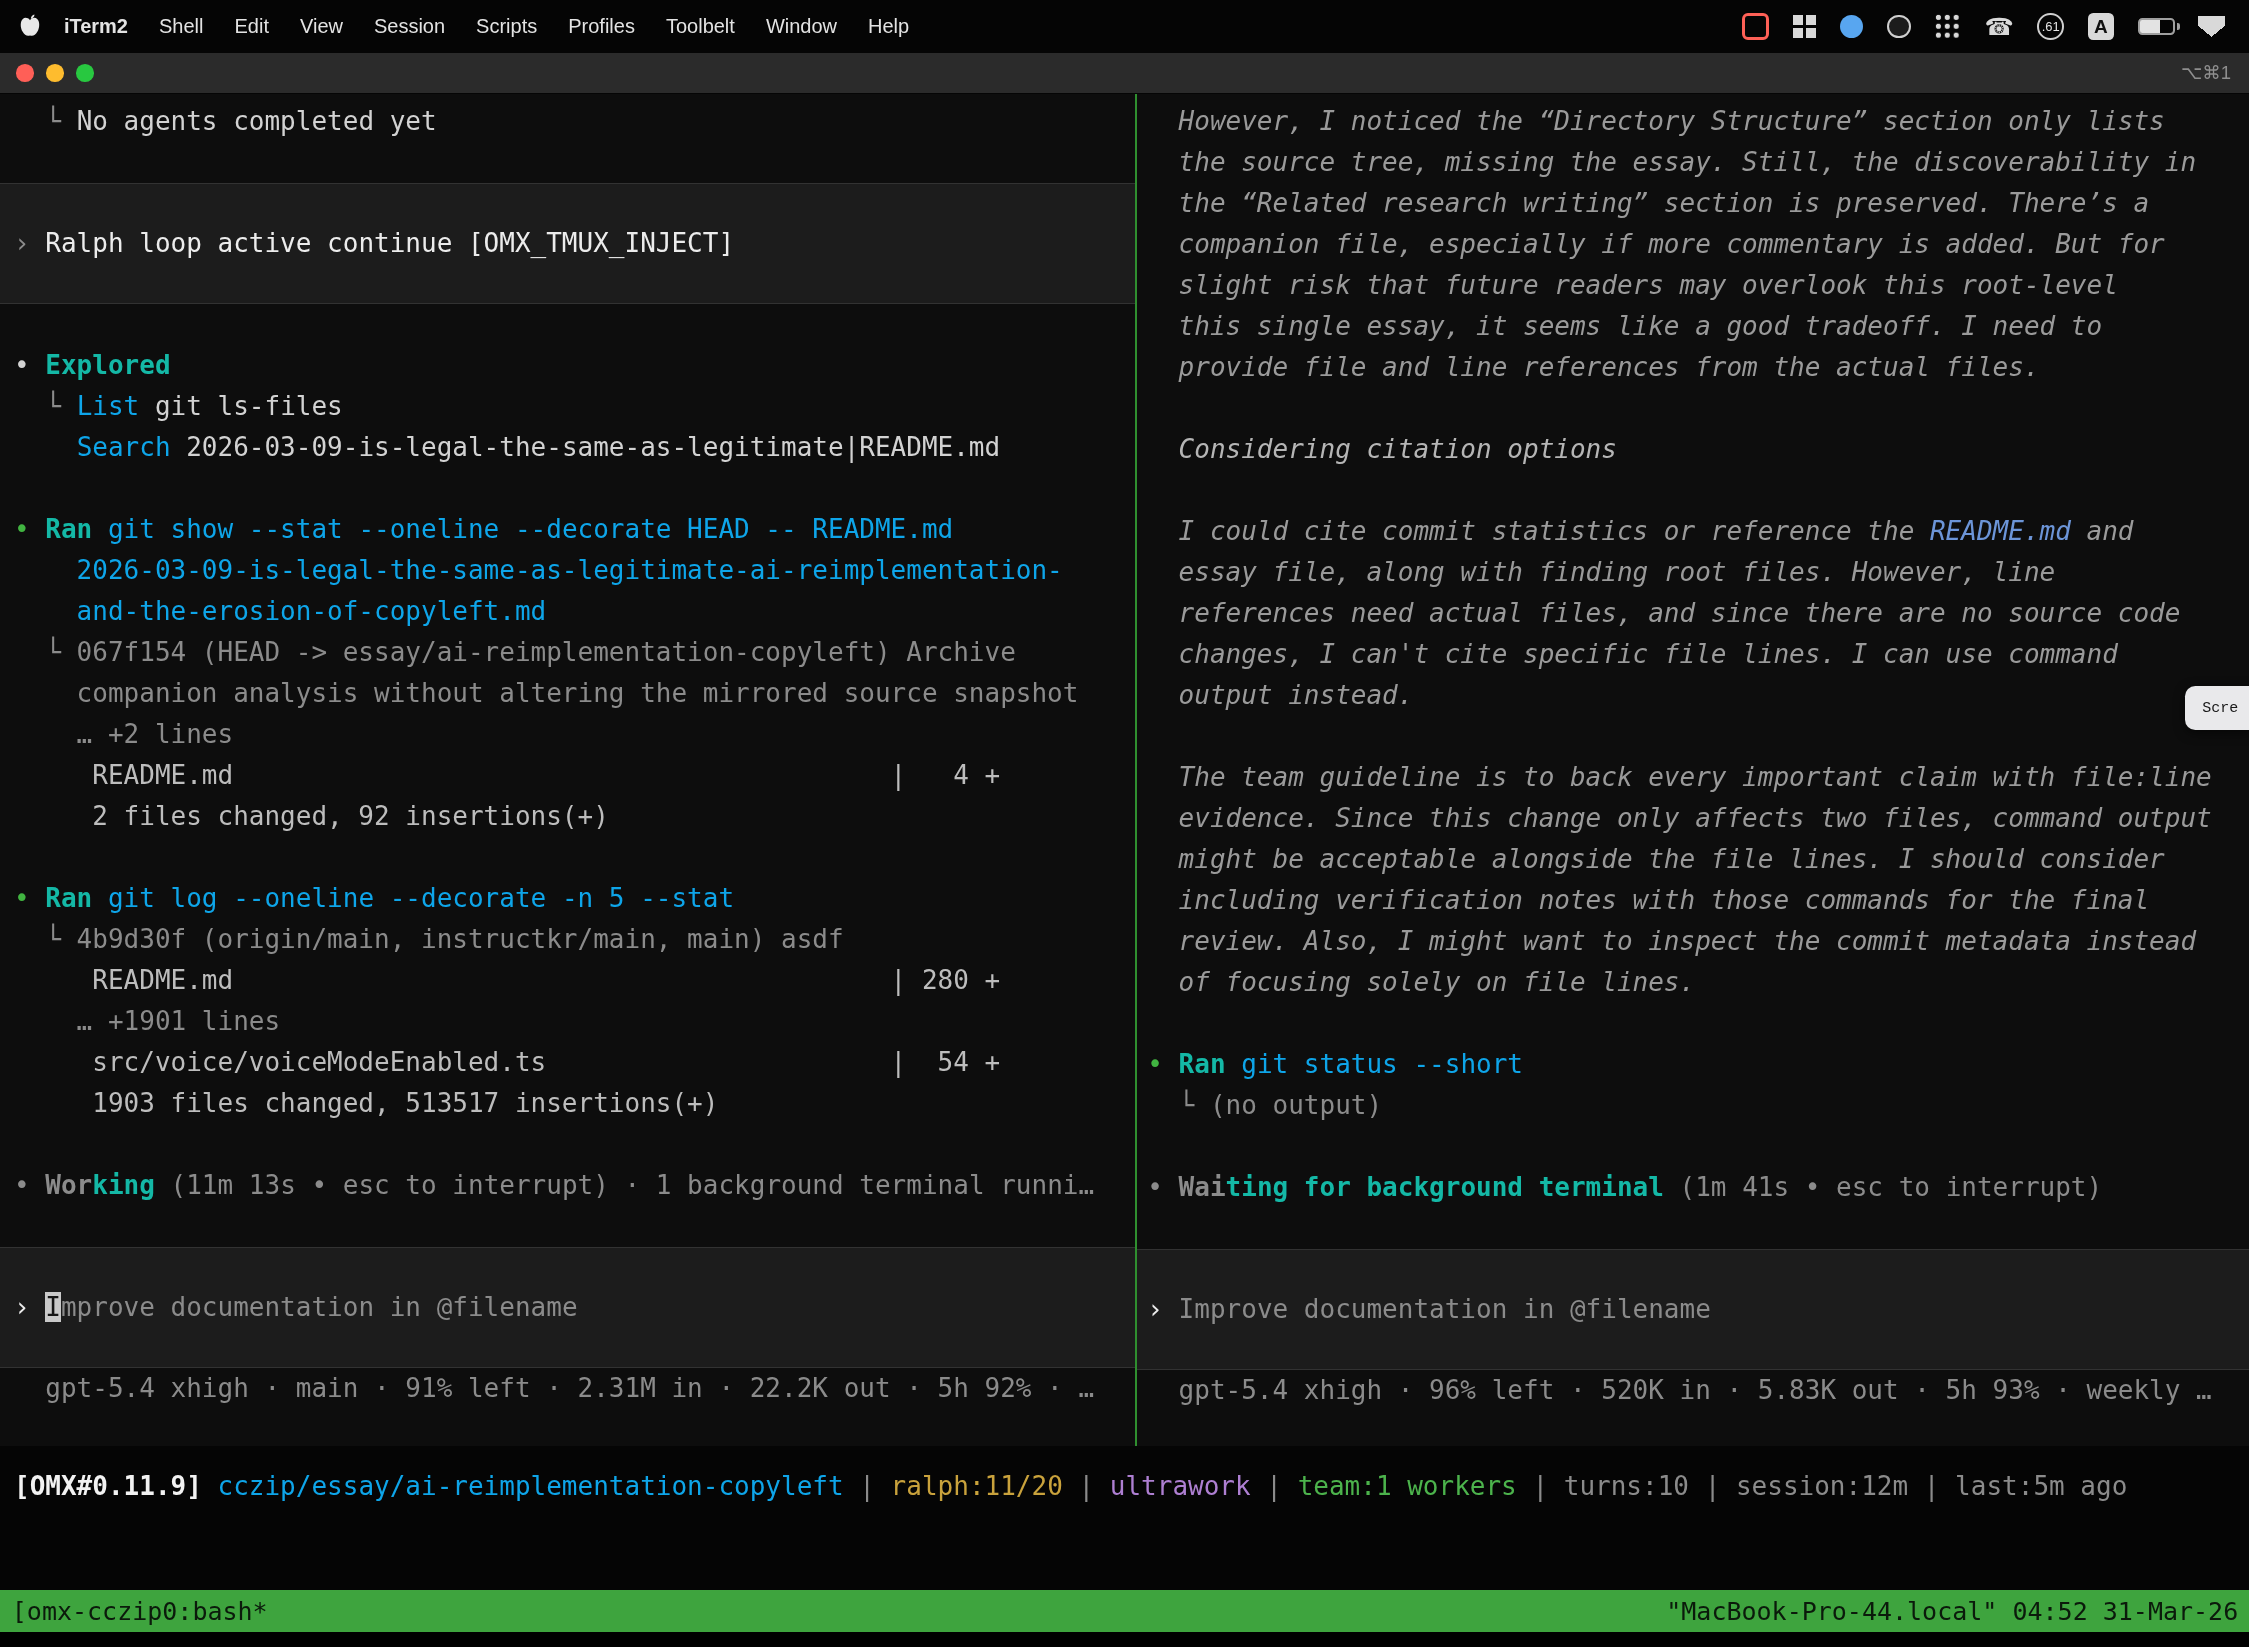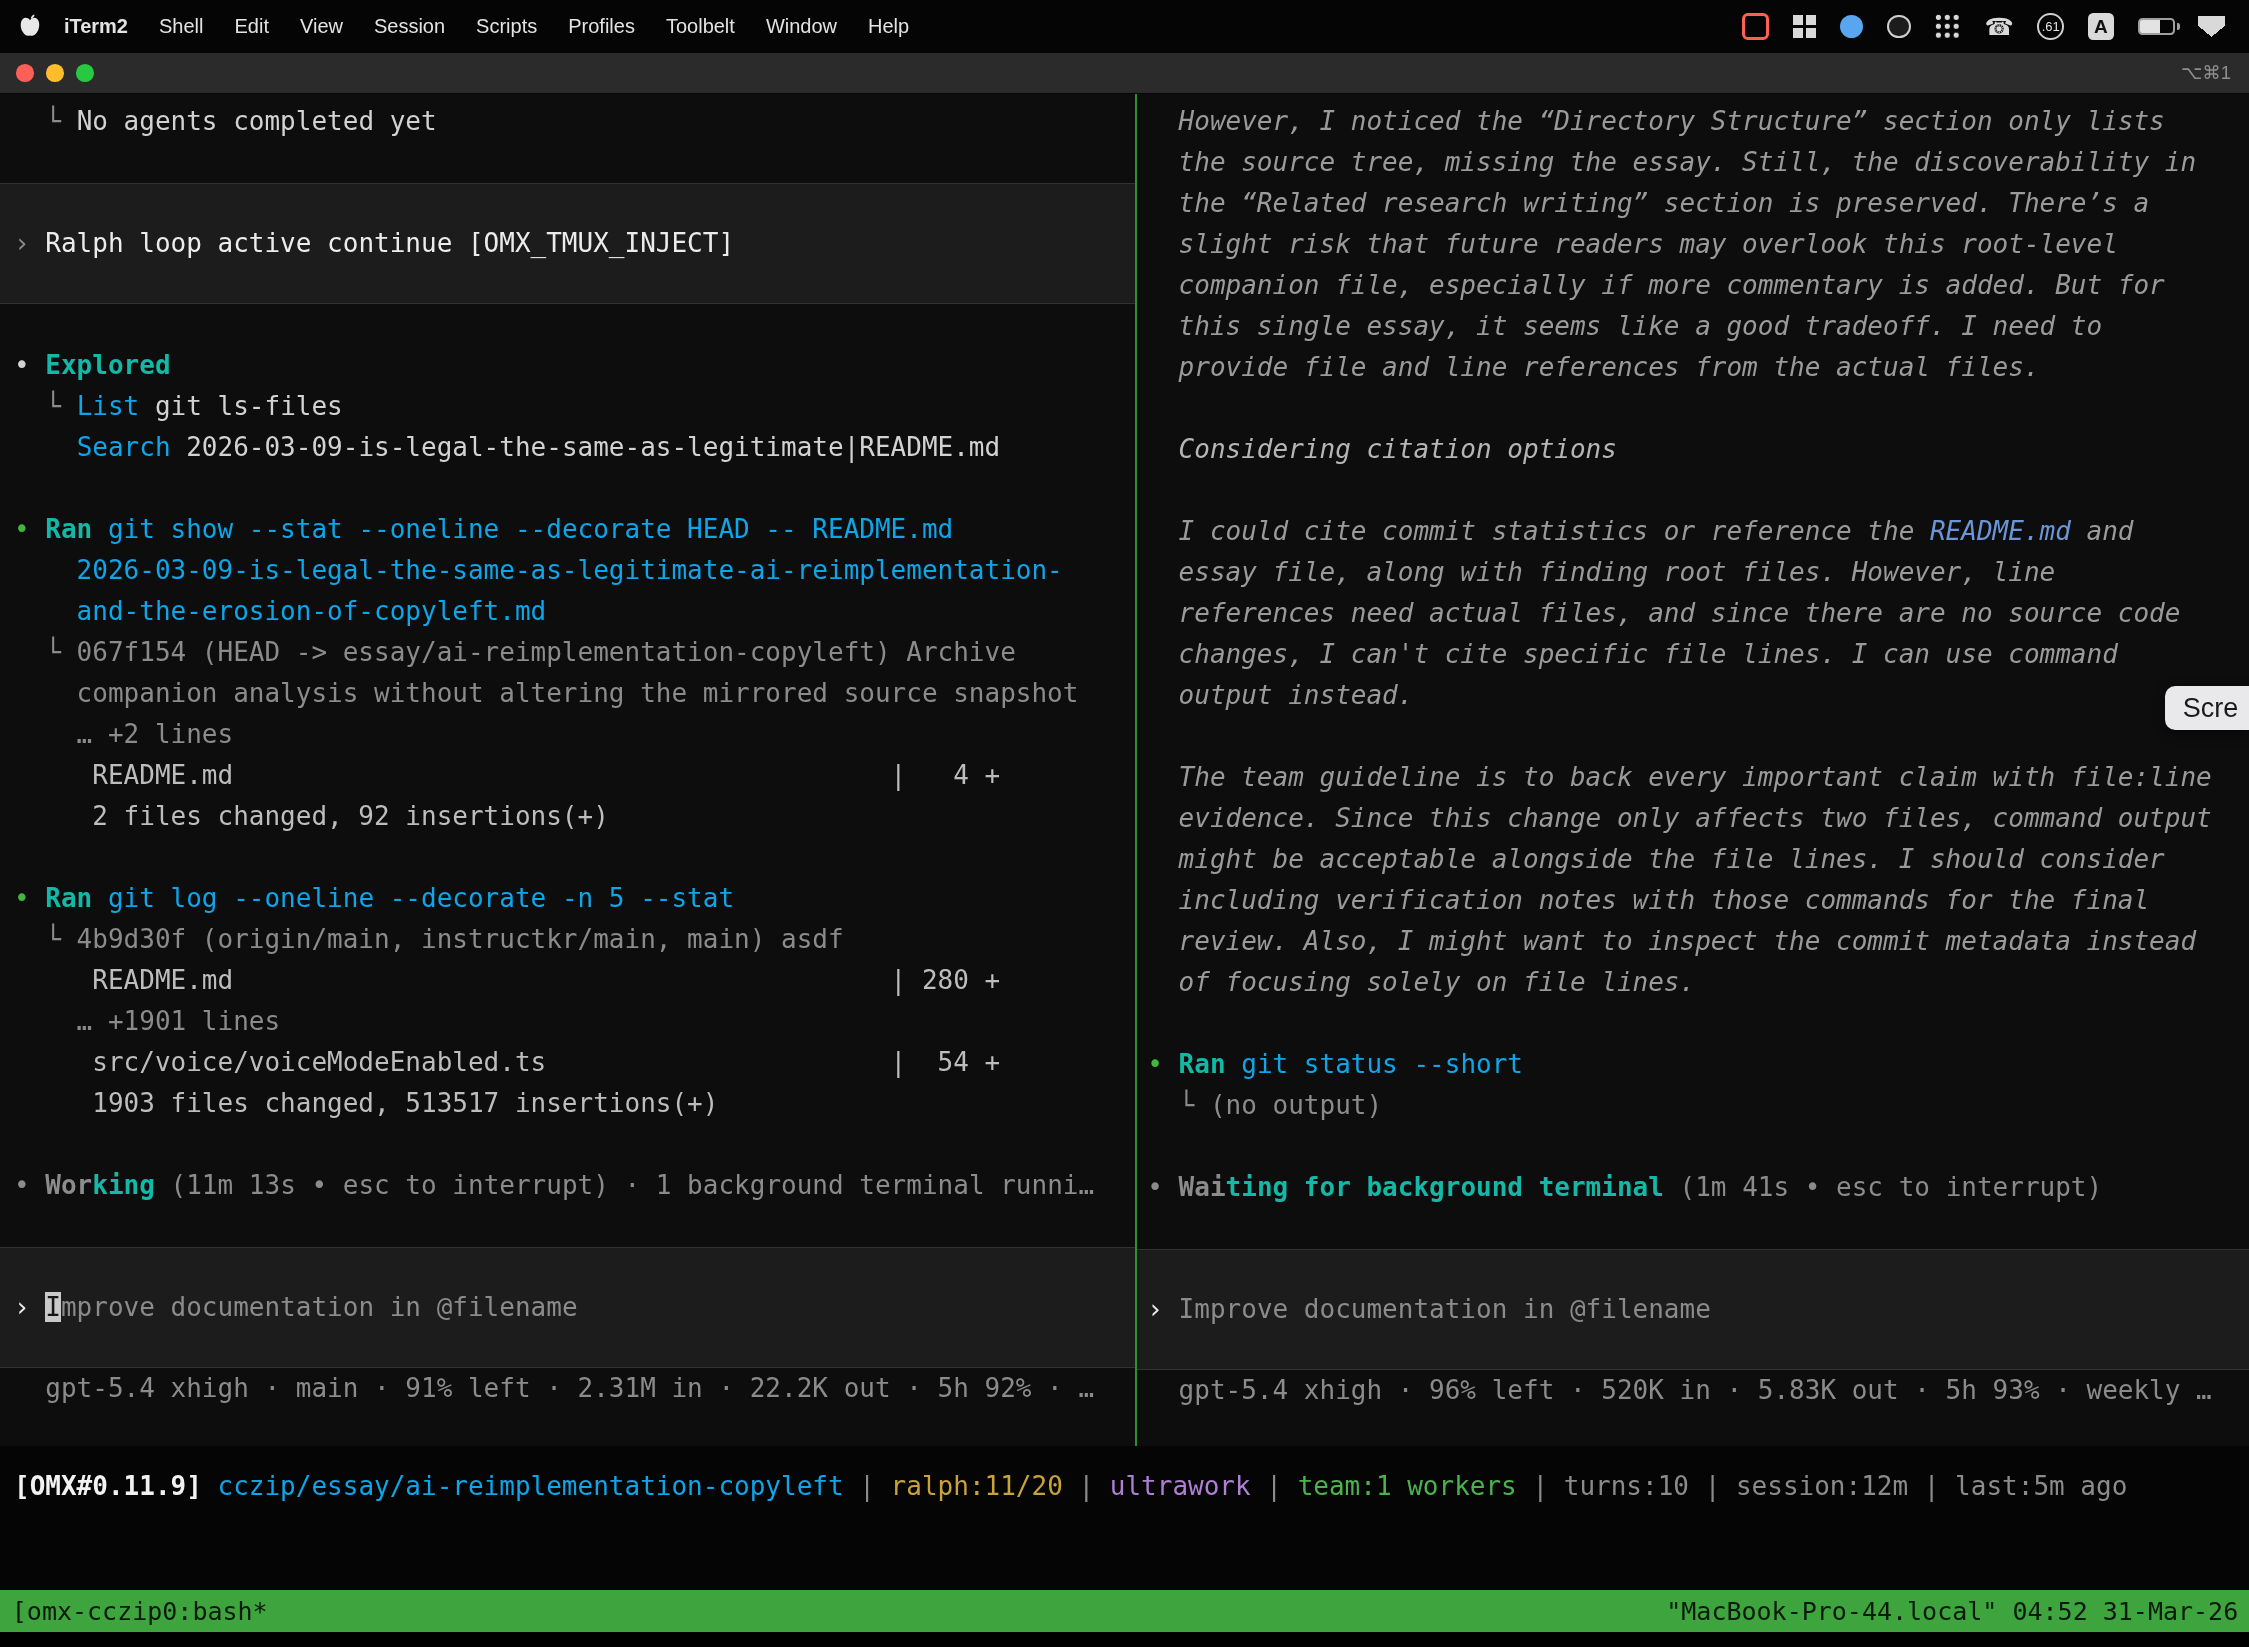--- a/index.html
+++ b/index.html
@@ -77,21 +77,21 @@
   
   .omx-area{height:144px;box-sizing:border-box;padding:20px 0 0 14px;background:#050505;
     font-family:"DejaVu Sans Mono",monospace;font-size:26px;flex:0 0 auto;}
 
   
   .tmux-bar{height:42px;background:#3ea43e;color:#0b1a0b;display:flex;justify-content:space-between;align-items:center;
     padding:0 11.8px;font-family:"DejaVu Sans Mono",monospace;font-size:25px;box-sizing:border-box;flex:0 0 auto;white-space:pre;}
 
   
   .notif{position:absolute;top:686px;right:0;height:44px;background:#e9e9eb;color:#1a1a1a;display:flex;align-items:center;
-    padding:0 11.8px 0 17.7px;border-radius:10.3px 0 0 10.3px;font-family:Liberation Sans, sans-serif;font-size:27px;
+    padding:0 11.8px 0 17.7px;border-radius:10.3px 0 0 10.3px;font-family:Liberation Mono, monospace;font-size:15px;
     box-shadow:0 3px 10.3px rgba(0,0,0,.55);z-index:5;}
 </style>
 </head>
 <body>
 
 <div class="screen">
 
   <div class="menu-bar">
     <div class="menu-left">
       <span class="apple">
@@ -171,22 +171,22 @@
             <div class="tl"><span class="w">› </span><span class="cursor">I</span><span class="dim">mprove documentation in @filename</span></div>
           </div>
           <div class="tl"><span class="dim">  gpt-5.4 xhigh · main · 91% left · 2.31M in · 22.2K out · 5h 92% · …</span></div>
         </div>
     </div>
     <div class="pane right">
       <div class="pane-content">
           <div class="tl"><span class="i">  However, I noticed the “Directory Structure” section only lists</span></div>
           <div class="tl"><span class="i">  the source tree, missing the essay. Still, the discoverability in</span></div>
           <div class="tl"><span class="i">  the “Related research writing” section is preserved. There’s a</span></div>
+          <div class="tl"><span class="i">  companion file, especially if more commentary is added. But for</span></div>
           <div class="tl"><span class="i">  slight risk that future readers may overlook this root-level</span></div>
-          <div class="tl"><span class="i">  companion file, especially if more commentary is added. But for</span></div>
           <div class="tl"><span class="i">  this single essay, it seems like a good tradeoff. I need to</span></div>
           <div class="tl"><span class="i">  provide file and line references from the actual files.</span></div>
           <div class="tl"></div>
           <div class="tl"><span class="ib">  Considering citation options</span></div>
           <div class="tl"></div>
           <div class="tl"><span class="i">  I could cite commit statistics or reference the </span><span class="iblue">README.md</span><span class="i"> and</span></div>
           <div class="tl"><span class="i">  essay file, along with finding root files. However, line</span></div>
           <div class="tl"><span class="i">  references need actual files, and since there are no source code</span></div>
           <div class="tl"><span class="i">  changes, I can't cite specific file lines. I can use command</span></div>
           <div class="tl"><span class="i">  output instead.</span></div>

